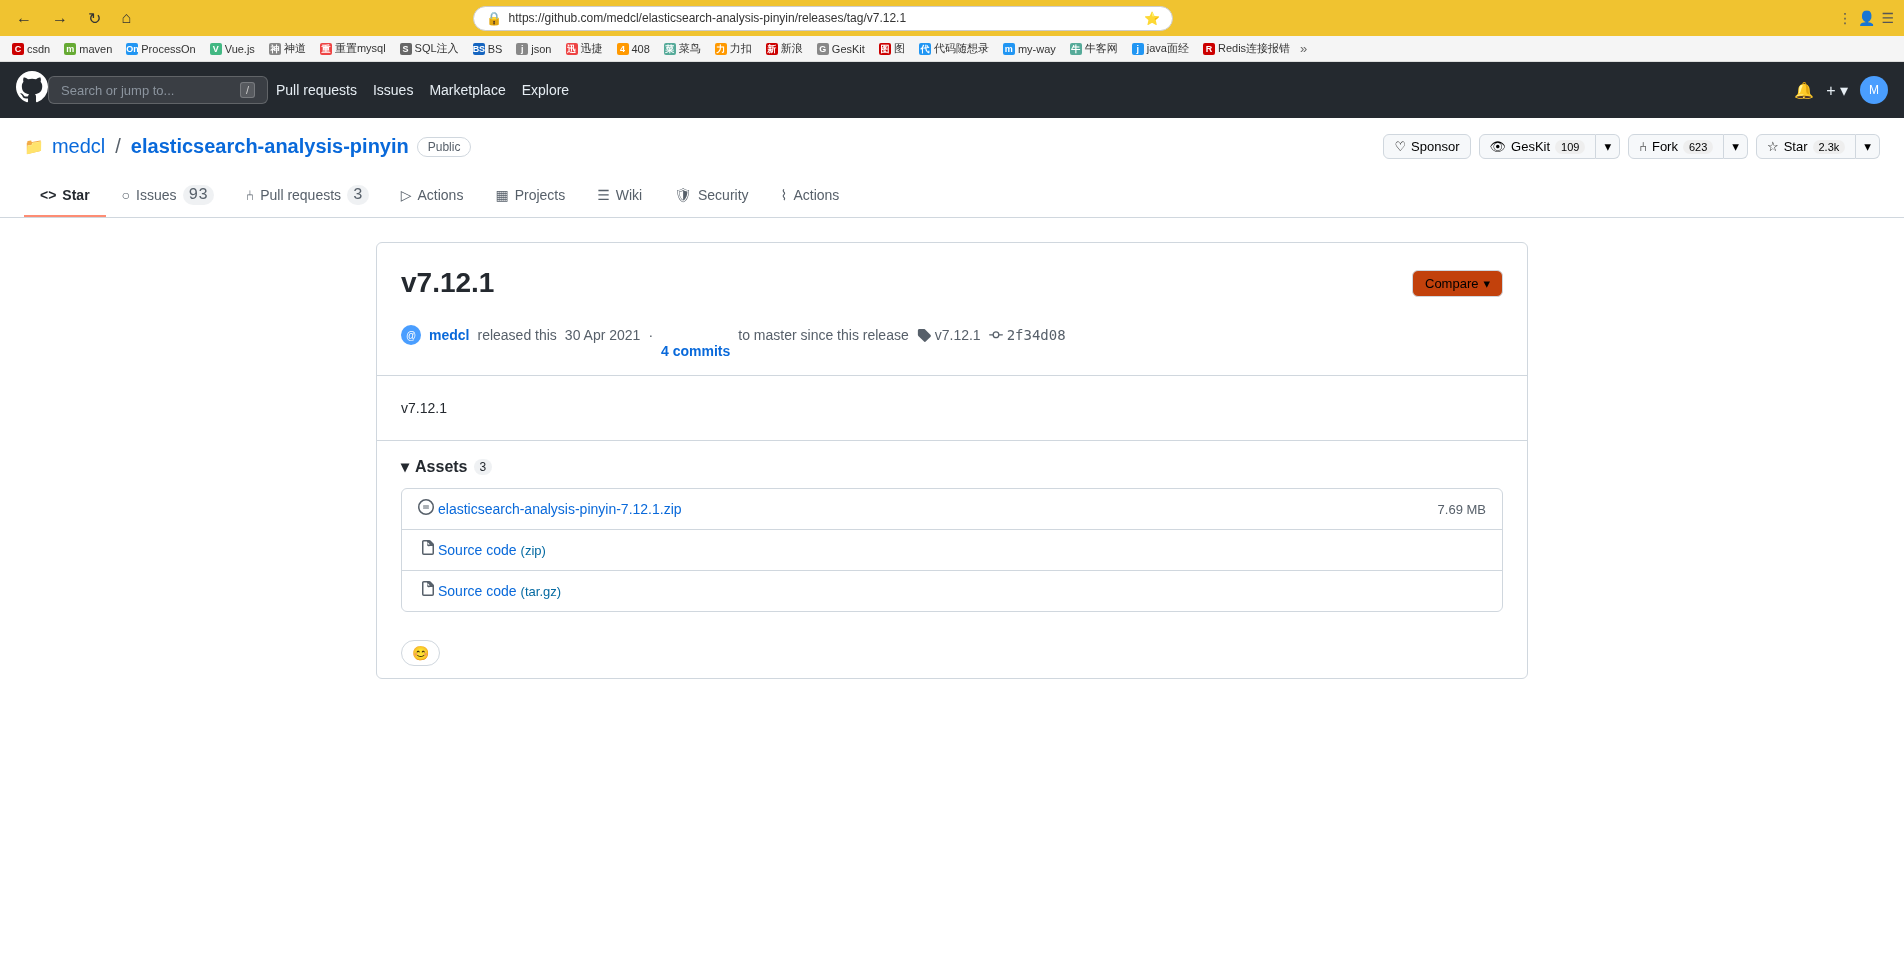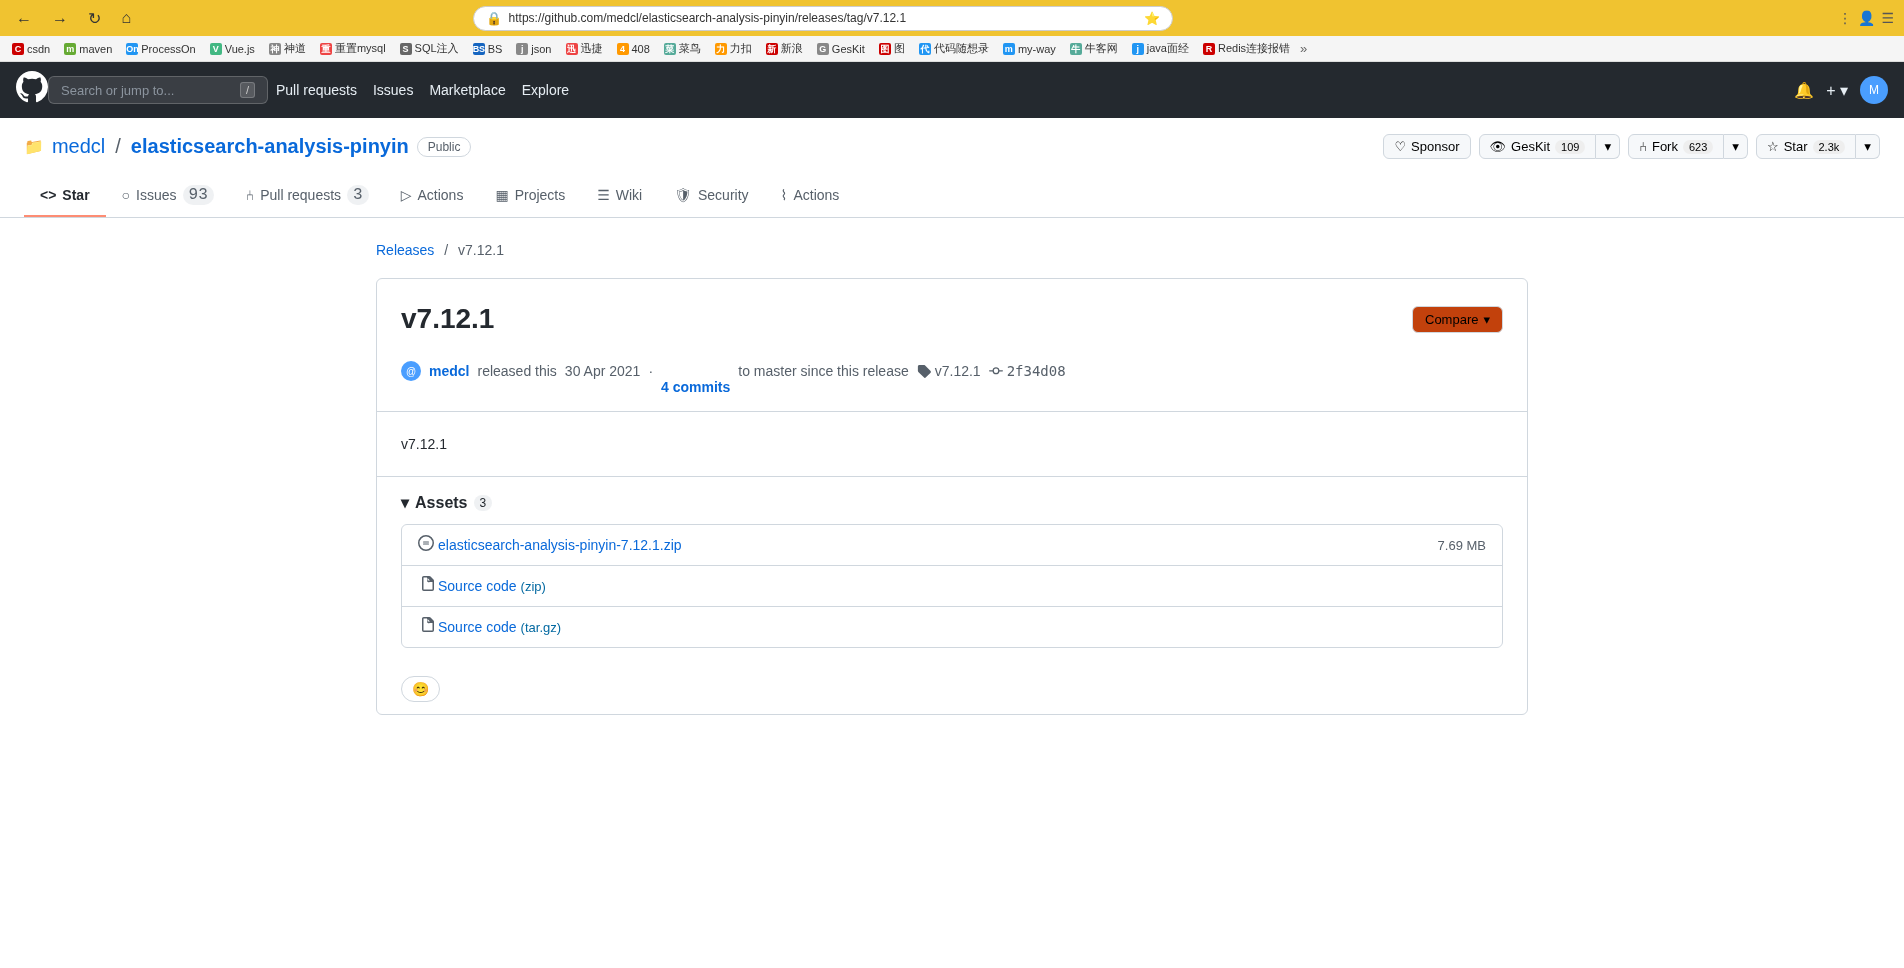--- a/index.html
+++ b/index.html
@@ -298,25 +298,20 @@
     </a>
     <a class="repo-tab">
       <span>⌇</span>
       <span>Actions</span>
     </a>
   </div>
 </div>
 
 <div class="main-content">
 
-  <div class="breadcrumb">
-    <a href="#">Releases</a>
-    <span class="breadcrumb-sep">/</span>
-    <span class="breadcrumb-current">v7.12.1</span>
-  </div>
 
   <div class="release-card">
     <div class="release-header">
       <div class="release-title-row">
         <h1 class="release-title">v7.12.1</h1>
         <button class="compare-btn">
           <span>Compare</span>
           <span>▾</span>
         </button>
       </div>

